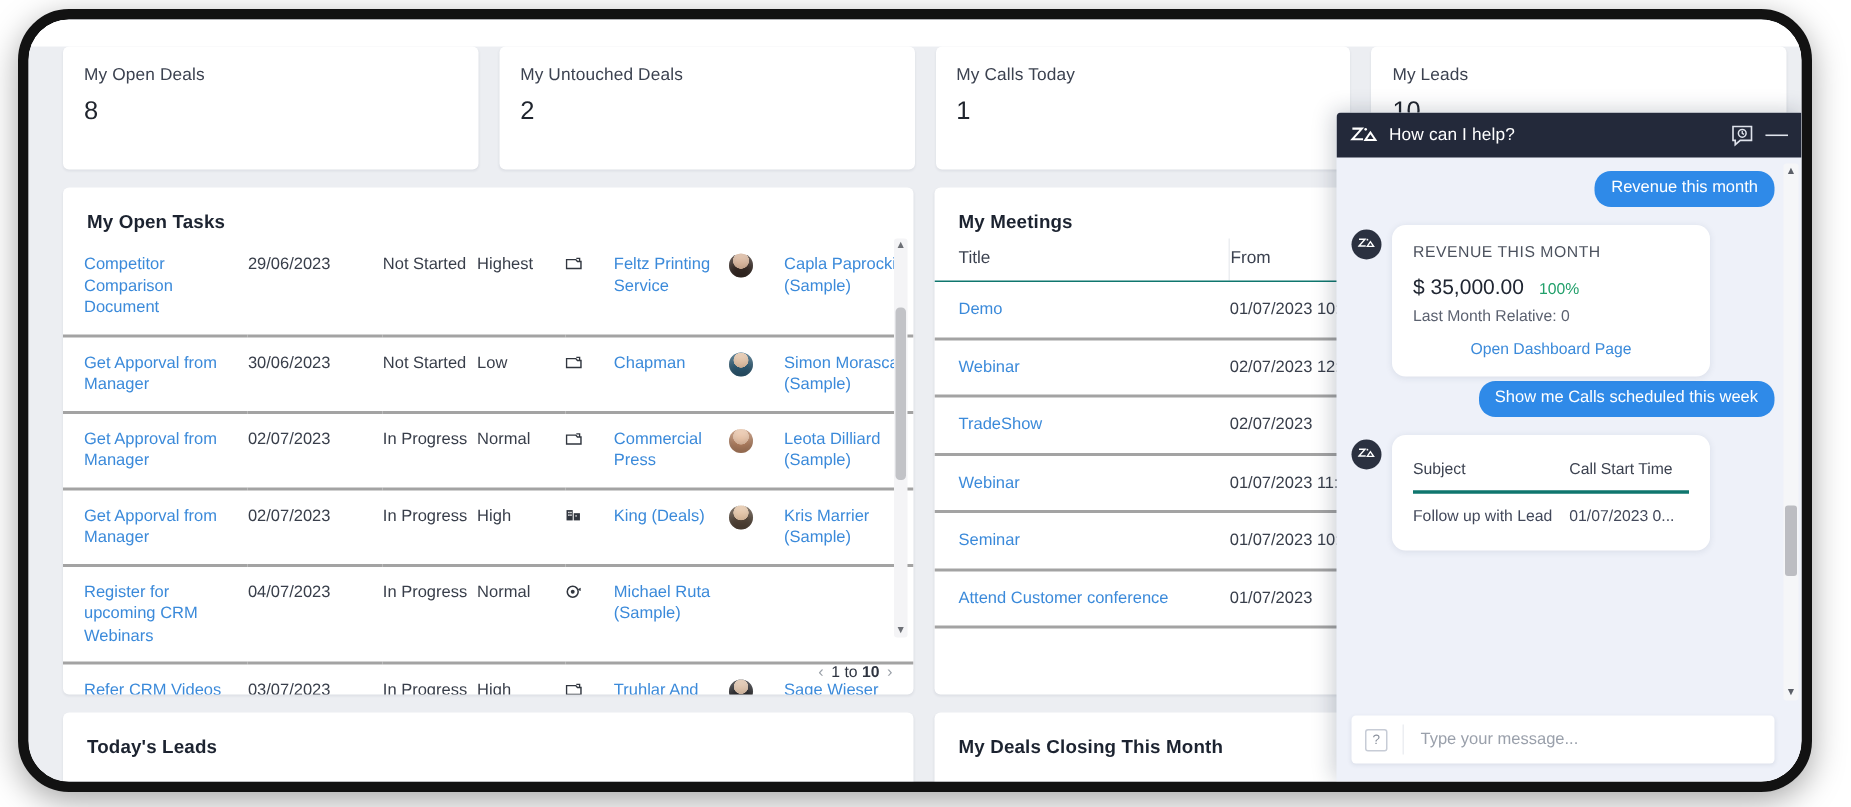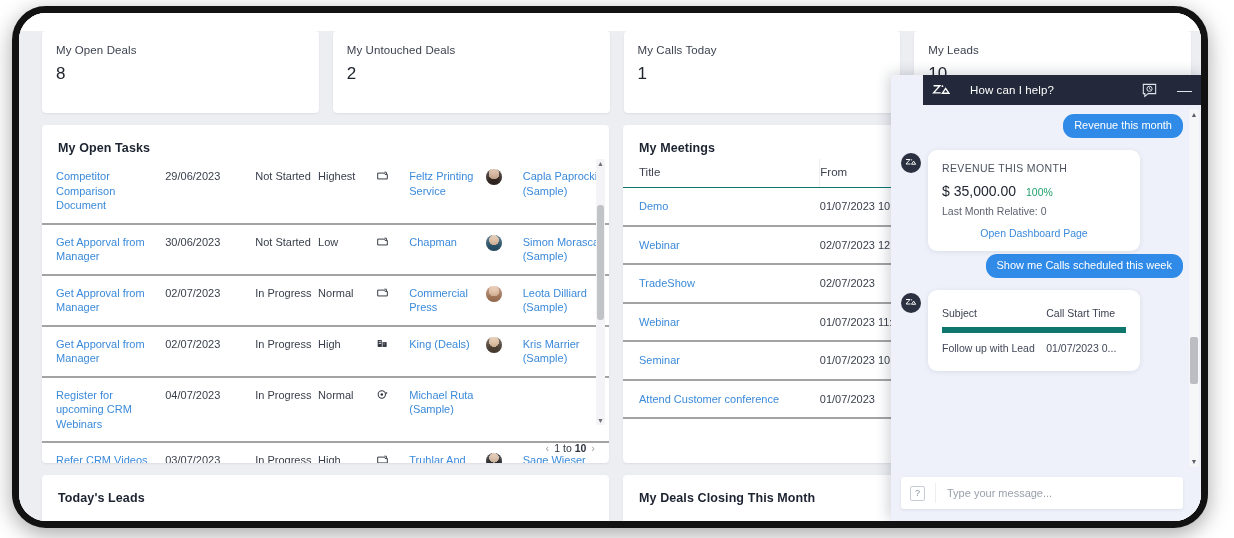--- a/index.html
+++ b/index.html
@@ -19,21 +19,21 @@
     border-radius: 34px;
     background: #eef0f4;
     overflow: hidden;
     box-shadow: 0 6px 22px rgba(0,0,0,.35);
   }
   .screen {
     position: absolute;
     inset: 0;
     background: #eceef2;
     overflow: hidden;
-    border-radius: 4px;
+    border-radius: 27px;
     text-decoration: underline;
   }
 
   
   .dash {
     position: absolute;
     left: 0; top: 0; right: 0; bottom: 0;
     background: #eceef2;
   }
   .topstrip {
@@ -151,21 +151,21 @@
   .zia {
     position: absolute; left: 872px; top: 62px; width: 312px; bottom: 0;
     background: #eef1f9;
     border-radius: 3px 3px 0 0;
     box-shadow: -2px -1px 14px rgba(25,35,60,.22);
     overflow: hidden;
     display: flex; flex-direction: column;
   }
   .zia-head {
     height: 30px; background: #23293a; display: flex; align-items: center;
-    padding: 0 10px 0 9px; gap: 19px; flex: 0 0 auto; margin-left: 32px;
+    padding: 0 10px 0 9px; gap: 7px; flex: 0 0 auto;
   }
   .zia-logo {
     width: 19px; height: 15px; flex: 0 0 auto; position: relative;
   }
   .zia-title { color: #fff; font-size: 11.5px; flex: 1 1 auto; letter-spacing:.1px;}
   .zia-ico { color: #dfe3ec; display: flex; align-items: center; cursor: pointer; }
   .zia-min { color: #dfe3ec; font-size: 15px; line-height: 10px; cursor: pointer; padding: 0 1px;}
 
   .zia-body { position: relative; flex: 1 1 auto; overflow: hidden; padding: 6px 20px 0 10px; }
 
@@ -187,21 +187,21 @@
   .rcard-label { font-size: 10.5px; color: #4c525e; letter-spacing: .35px; }
   .rcard-amtrow { display: flex; align-items: baseline; gap: 10px; margin-top: 9px; }
   .rcard-amt { font-size: 14px; color: #202632; }
   .rcard-pct { font-size: 10.5px; color: #22a06b; }
   .rcard-sub { font-size: 10.5px; color: #5c6270; margin-top: 6px; }
   .rcard-link { font-size: 10.5px; color: #3b8ada; text-align: center; margin-top: 10px; cursor: pointer; }
 
   .mini-tbl { width: 100%; border-collapse: collapse; margin-top: 2px; }
   .mini-tbl th {
     font-size: 10.5px; color: #3c4250; font-weight: 400; text-align: left;
-    padding: 3px 4px 8px 0; border-bottom: 6px solid #0f766e;
+    padding: 3px 4px 8px 0; border-bottom: 2px solid #0f766e;
   }
   .mini-tbl td {
     font-size: 10.5px; color: #42485a; padding: 9px 4px 4px 0; line-height: 1.3;
     vertical-align: top;
   }
 
   .zia-scroll {
     position: absolute; right: 4px; top: 4px; bottom: 4px; width: 10px;
     background: #f5f6f8; border-radius: 2px;
   }

